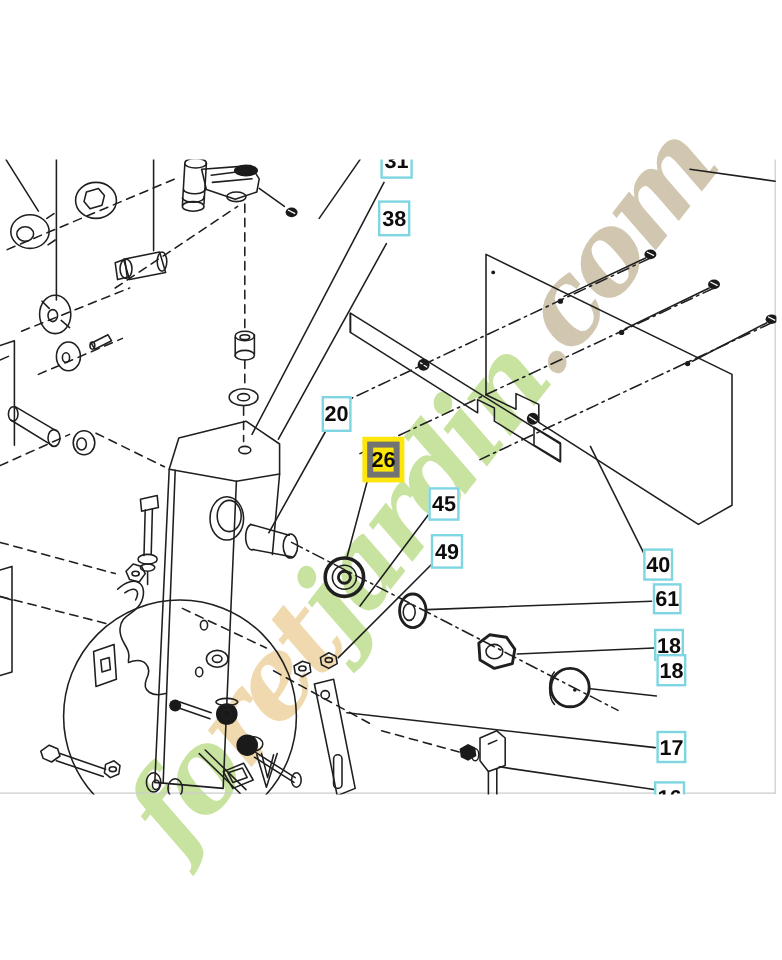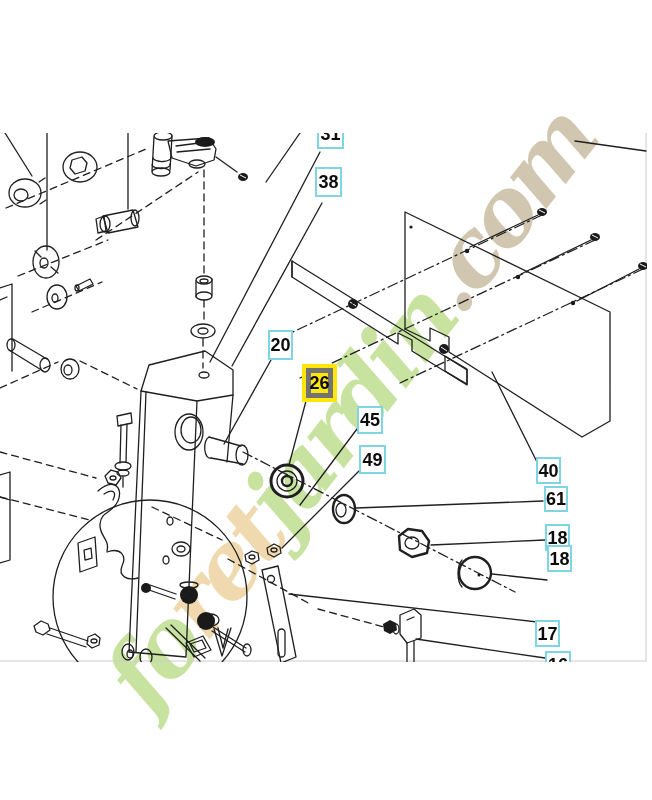--- a/index.html
+++ b/index.html
@@ -270,18 +270,18 @@
           <div class="plabel" style="left: 268px; top: 330px; width: 25px; height: 30px;">20</div>
           <div class="plabel hl" style="left: 302px; top: 364px; width: 35px; height: 38px;">
             <div class="hl-inner">26</div>
           </div>
           <div class="plabel" style="left: 357px; top: 406px; width: 26px; height: 28px;">45</div>
           <div class="plabel" style="left: 359px; top: 445px; width: 27px; height: 29px;">49</div>
           <div class="plabel" style="left: 536px; top: 457px; width: 25px; height: 27px;">40</div>
           <div class="plabel" style="left: 544px; top: 486px; width: 24px; height: 26px;">61</div>
           <div class="plabel" style="left: 545px; top: 524px; width: 25px; height: 27px;">18</div>
           <div class="plabel" style="left: 547px; top: 545px; width: 25px; height: 27px;">18</div>
-          <div class="plabel" style="left: 535px; top: 609px; width: 25px; height: 27px; margin-top: 11px;">17</div>
+          <div class="plabel" style="left: 547px; top: 609px; width: 25px; height: 27px;">17</div>
           <div class="plabel" style="left: 545px; top: 651px; width: 26px; height: 27px;">16</div>
         </div>
     </div>
   </div>
 </div>
 
 </body></html>

